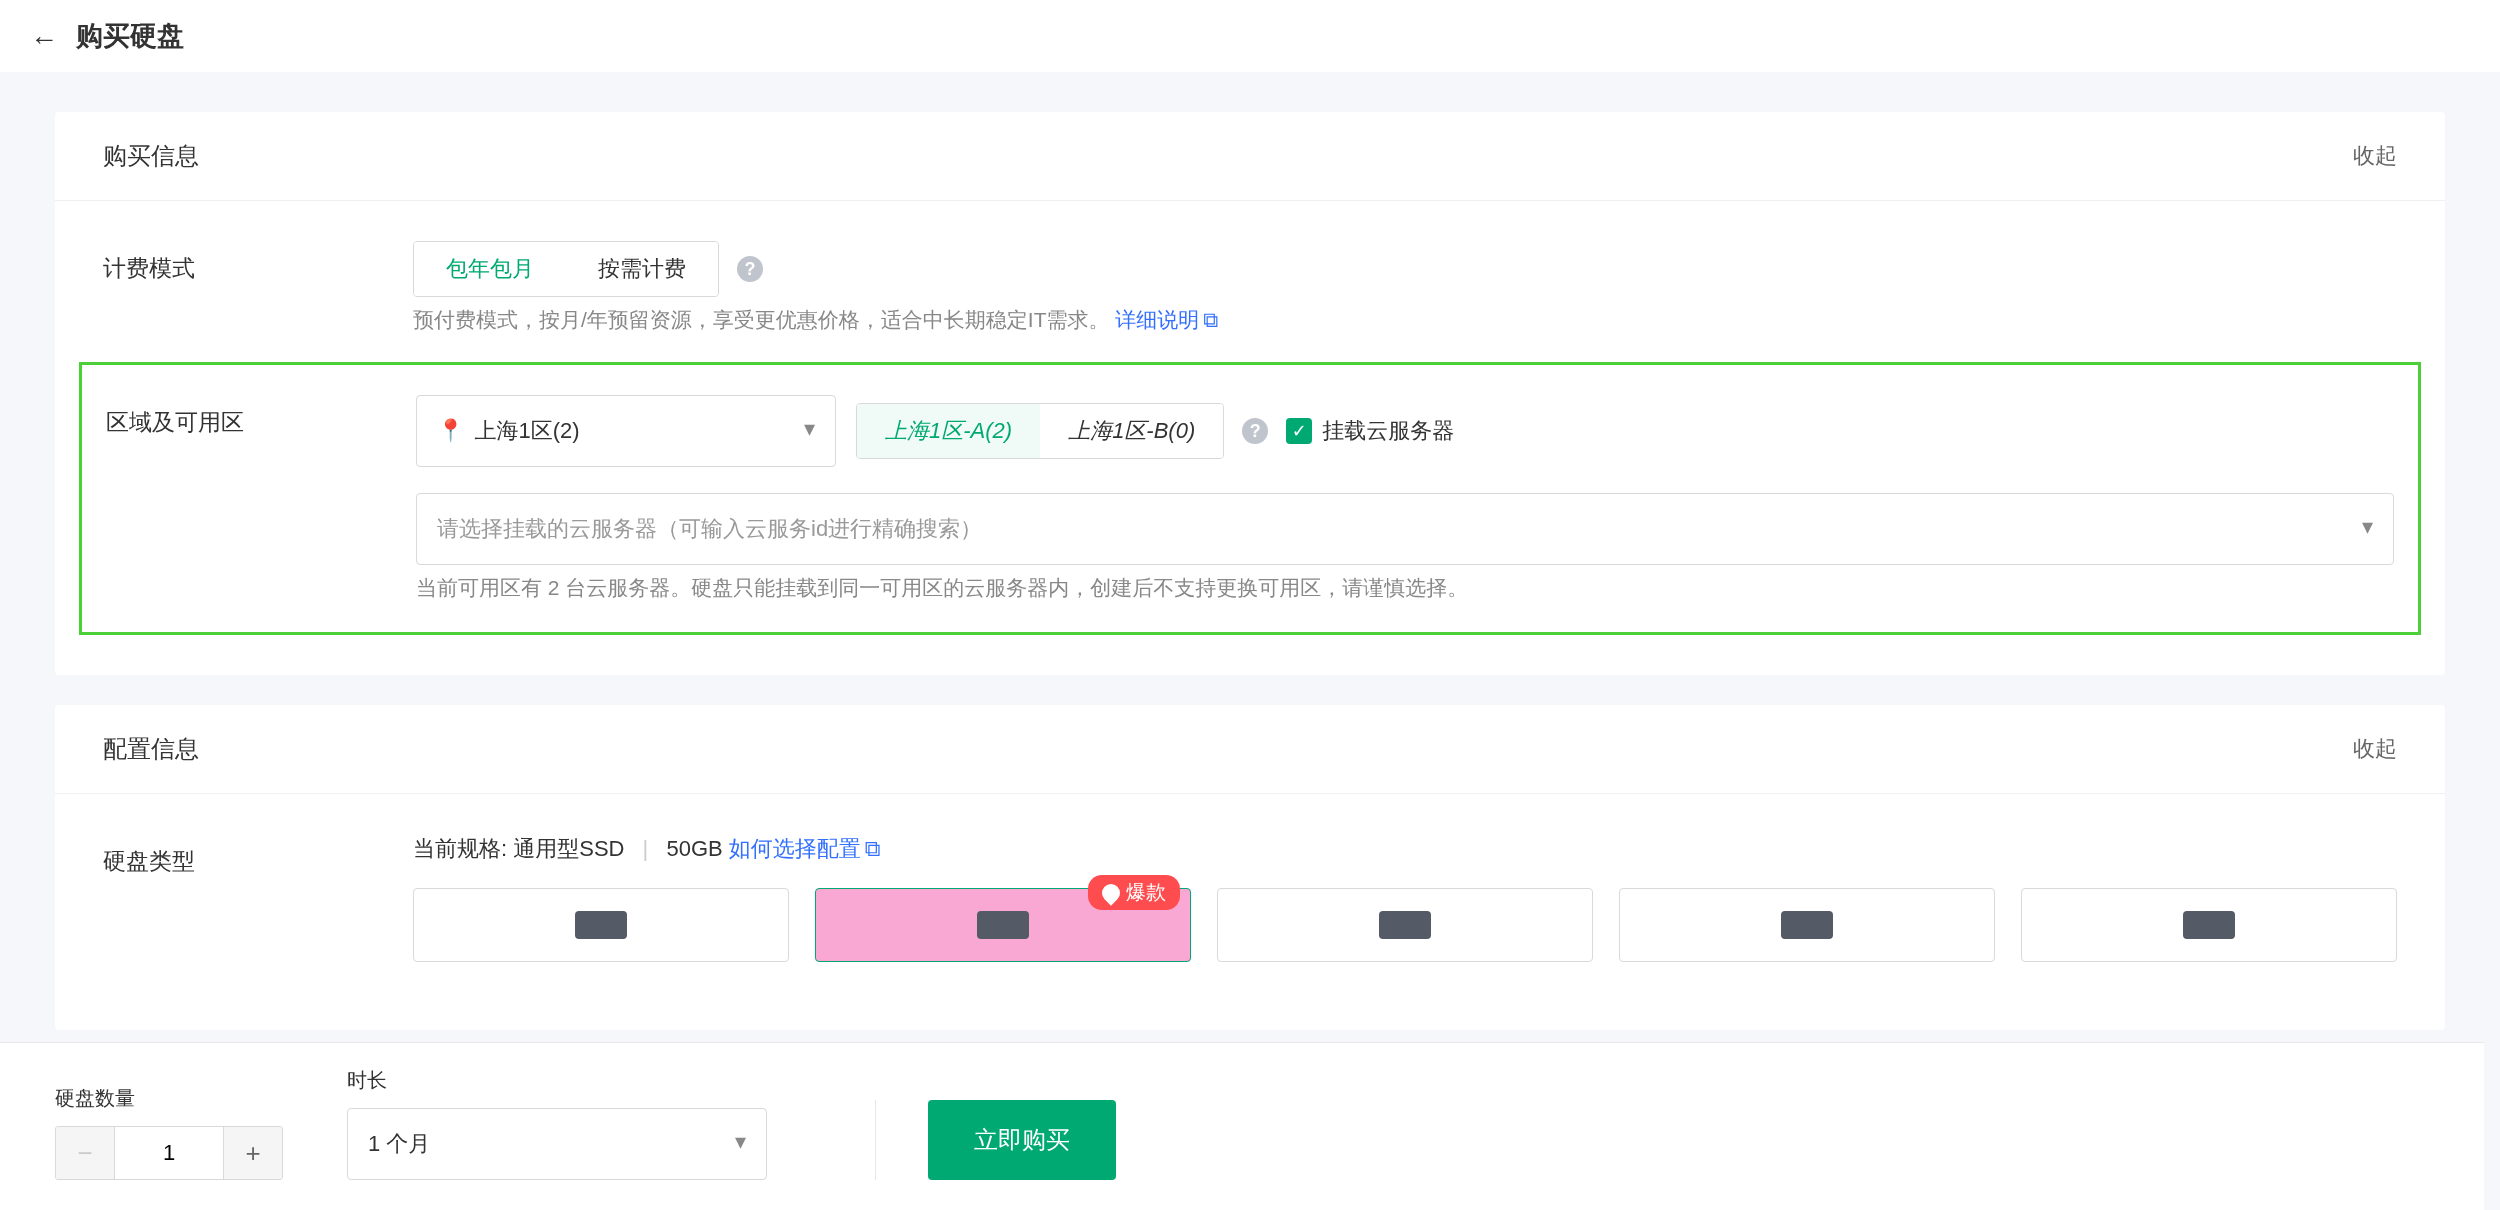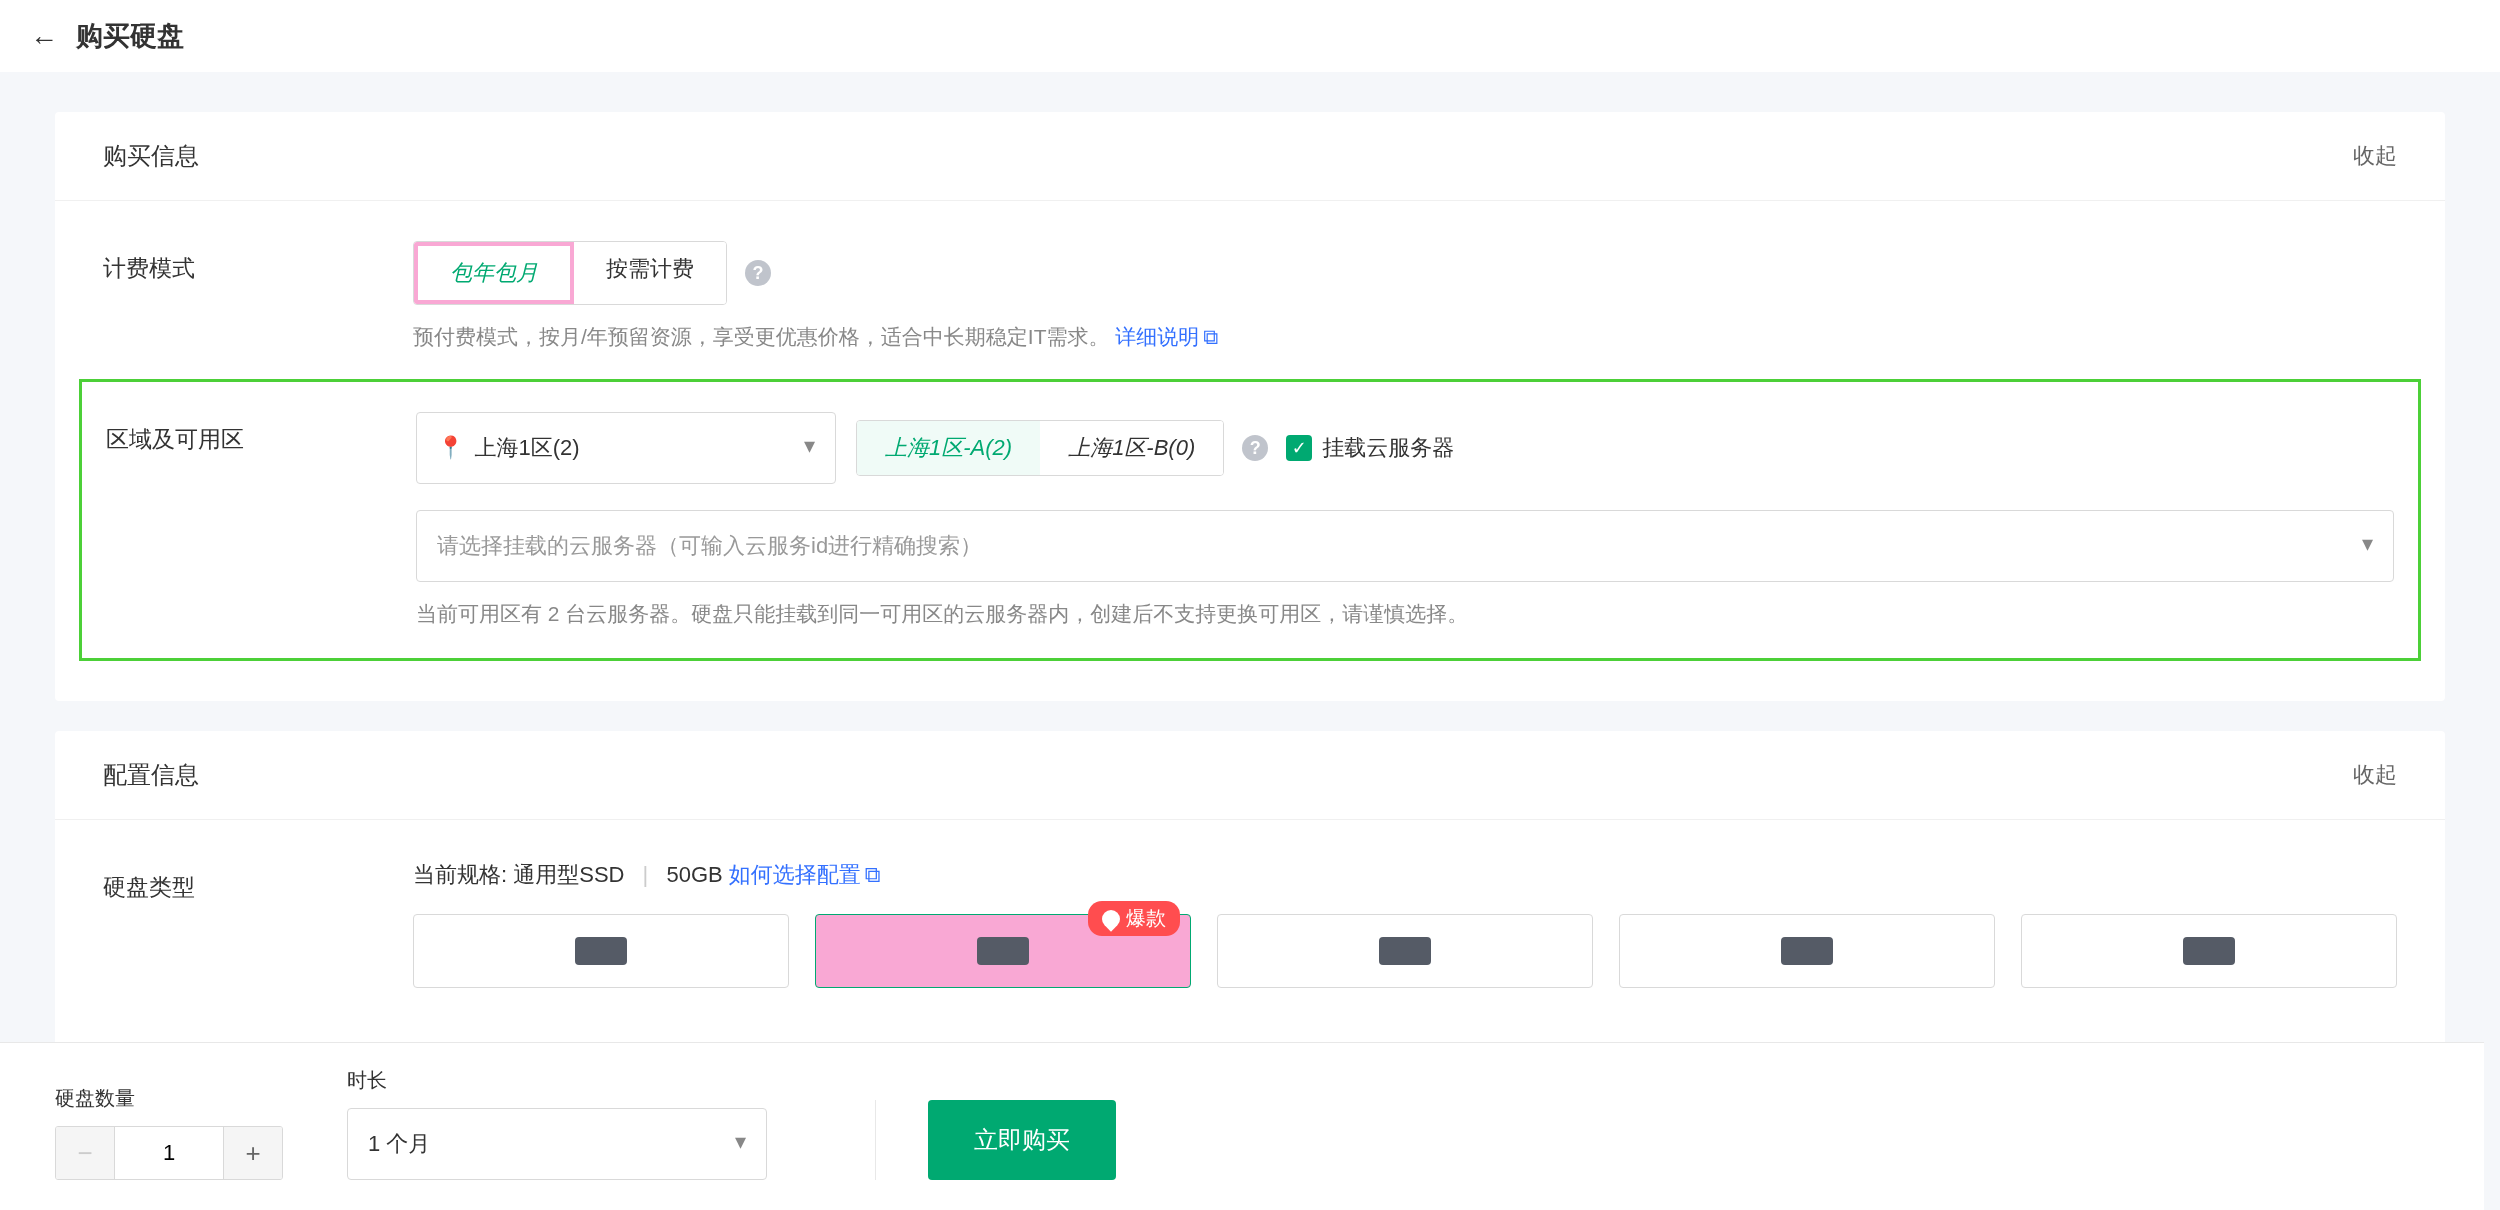--- a/index.html
+++ b/index.html
@@ -12,23 +12,23 @@
 .card-header { display: flex; justify-content: space-between; align-items: center; padding: 28px 48px; border-bottom: 1px solid #f0f0f0; }
 .card-title { font-size: 24px; font-weight: 500; }
 .collapse-btn { color: #666; cursor: pointer; font-size: 22px; }
 .card-body { padding: 40px 48px; }
 .row { display: flex; align-items: flex-start; margin-bottom: 28px; }
 .row-label { width: 310px; font-size: 23px; font-weight: 500; color: #333; padding-top: 12px; flex-shrink: 0; }
 .row-content { flex: 1; }
 .btn-group { display: flex; border: 1px solid #d9d9d9; border-radius: 4px; overflow: hidden; }
 .btn-group .opt { padding: 12px 32px; cursor: pointer; font-size: 22px; background: #fff; border-right: 1px solid #d9d9d9; }
 .btn-group .opt:last-child { border-right: none; }
-.btn-group .opt.active { color: #00a971; border: 5px solid #f9a8d4; margin: -1px; background: #fff; font-style: italic; }
+.btn-group .opt.active { color: #00a971; border: 1px solid #f9a8d4; margin: -1px; background: #fff; }
 .help-icon { display: inline-flex; width: 26px; height: 26px; border-radius: 50%; background: #c0c4cc; color: #fff; align-items: center; justify-content: center; font-size: 18px; margin-left: 18px; cursor: pointer; font-weight: bold; }
-.hint-text { color: #888; font-size: 21px; margin-top: 18px; }
+.hint-text { color: #888; font-size: 21px; margin-top: 9px; }
 .link { color: #3370ff; cursor: pointer; text-decoration: none; }
 .ext-icon { margin-left: 4px; }
 .highlight-box { border: 3px solid #4cd038; padding: 30px 24px; margin: 0 -24px; }
 .select { display: flex; justify-content: space-between; border: 1px solid #d9d9d9; border-radius: 4px; padding: 20px 20px; min-width: 420px; cursor: pointer; background: #fff; font-size: 22px; }
 .select .chev { color: #888; }
 .loc-icon { margin-right: 10px; font-size: 22px; }
 .zone-group { display: flex; border: 1px solid #d9d9d9; border-radius: 4px; overflow: hidden; margin-left: 20px; font-style: italic; }
 .zone-group .zone { padding: 12px 28px; cursor: pointer; font-size: 22px; background: #fff; border-right: 1px solid #d9d9d9; }
 .zone-group .zone:last-child { border-right: none; }
 .zone-group .zone.active { color: #00a971; border: 1px solid #00a971; margin: -1px; background: #f0fbf7; }

